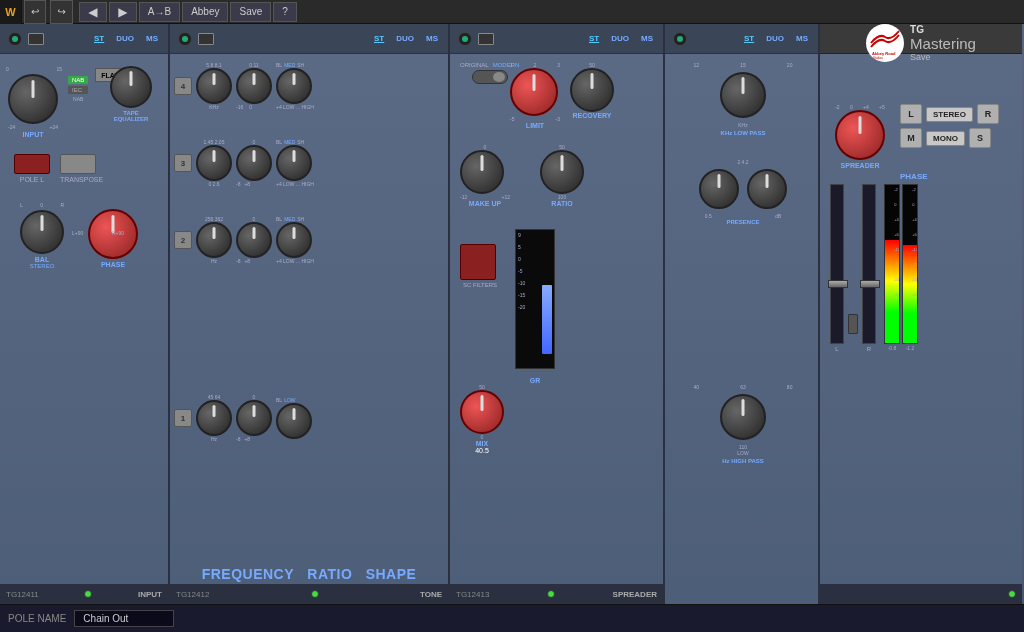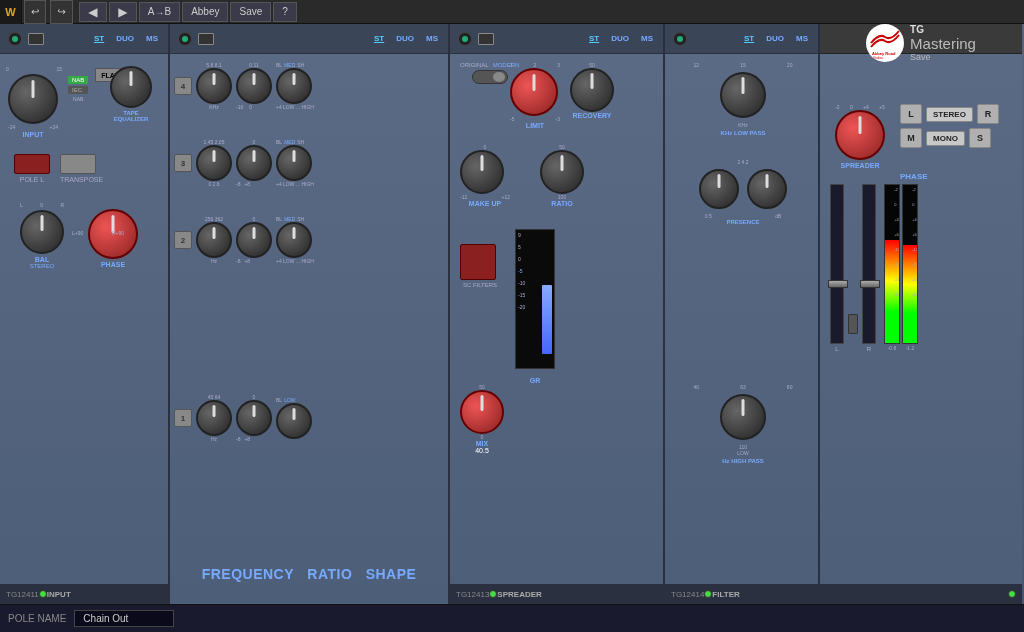--- a/index.html
+++ b/index.html
@@ -221,21 +221,21 @@
     
     .module-footer {
       position: absolute;
       bottom: 0;
       left: 0;
       right: 0;
       height: 20px;
       background: #2a3040;
       display: flex;
       align-items: center;
-      justify-content: flex-start;
+      justify-content: space-between;
       padding: 0 6px;
     }
     .module-id {
       color: #888;
       font-size: 8px;
     }
     .module-name {
       color: #aaa;
       font-size: 8px;
       font-weight: bold;
@@ -523,20 +523,25 @@
           <div class="knob knob-dark" style="width:36px;height:36px;"></div>
         </div>
       </div>
 
       <div style="position:absolute;bottom:22px;left:0;right:0;display:flex;justify-content:space-around;padding:0 25px;">
         <span class="freq-label">FREQUENCY</span>
         <span class="freq-label">RATIO</span>
         <span class="freq-label">SHAPE</span>
       </div>
     </div>
+    <div class="module-footer">
+      <span class="module-id">TG12412</span>
+      <div class="led led-active"></div>
+      <span class="module-name">TONE</span>
+    </div>
   </div>
 
   <div class="module module-limiter">
     <div class="module-header">
       <div class="power-btn"></div>
       <div class="monitor-icon"></div>
       <div class="st-duo-ms">
         <span class="mode-btn active">ST</span>
         <span class="mode-btn">DUO</span>
         <span class="mode-btn">MS</span>
@@ -670,25 +675,20 @@
             <span>63</span>
             <span>80</span>
           </div>
         <div style="display:flex;align-items:center;justify-content:center;margin:4px 0;">
           <div class="knob knob-dark" style="width:46px;height:46px;"></div>
         </div>
         <div style="color:#aac;font-size:5px;text-align:center;"><span>110</span></div>
         <div style="color:#aac;font-size:5px;text-align:center;"><span>LOW</span></div>
         <div style="color:#7af;font-size:6px;text-align:center;font-weight:bold;margin-top:2px;">Hz HIGH PASS</div>
       </div>
-    </div>
-    <div class="module-footer">
-      <span class="module-id">TG12414</span>
-      <div class="led led-active"></div>
-      <span class="module-name">FILTER</span>
     </div>
   </div>
 
   <div class="module module-output" style="border-right:none;">
     <div style="height:30px;background:#3a3a3a;display:flex;align-items:center;justify-content:center;padding:0 8px;border-bottom:1px solid #222;">
 
       <div style="display:flex;align-items:center;gap:6px;">
         <div style="width:38px;height:38px;background:#fff;border-radius:50%;display:flex;align-items:center;justify-content:center;overflow:hidden;margin-top:8px;">
           <svg width="36" height="36" viewBox="0 0 36 36">
             <circle cx="18" cy="18" r="18" fill="#fff"></circle>

